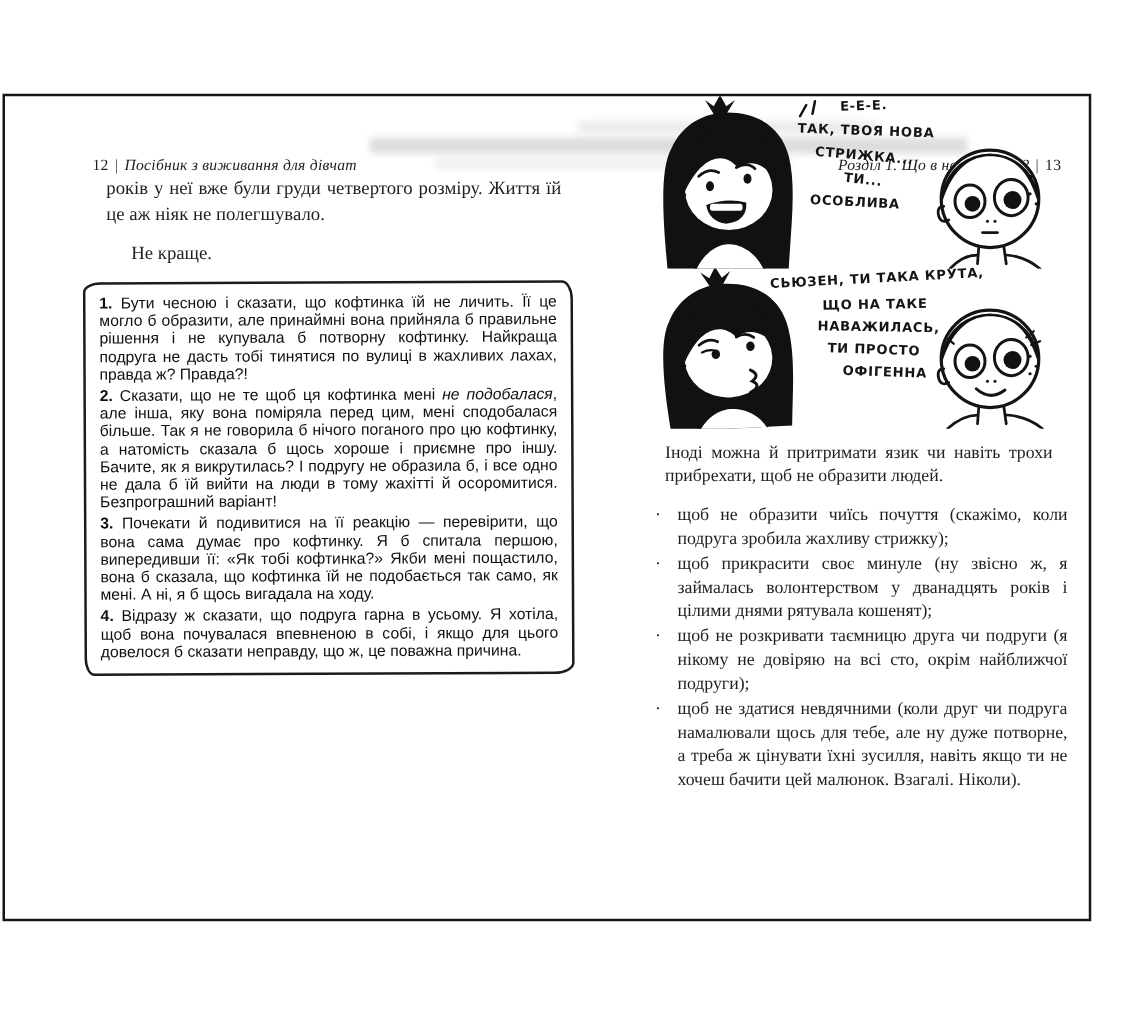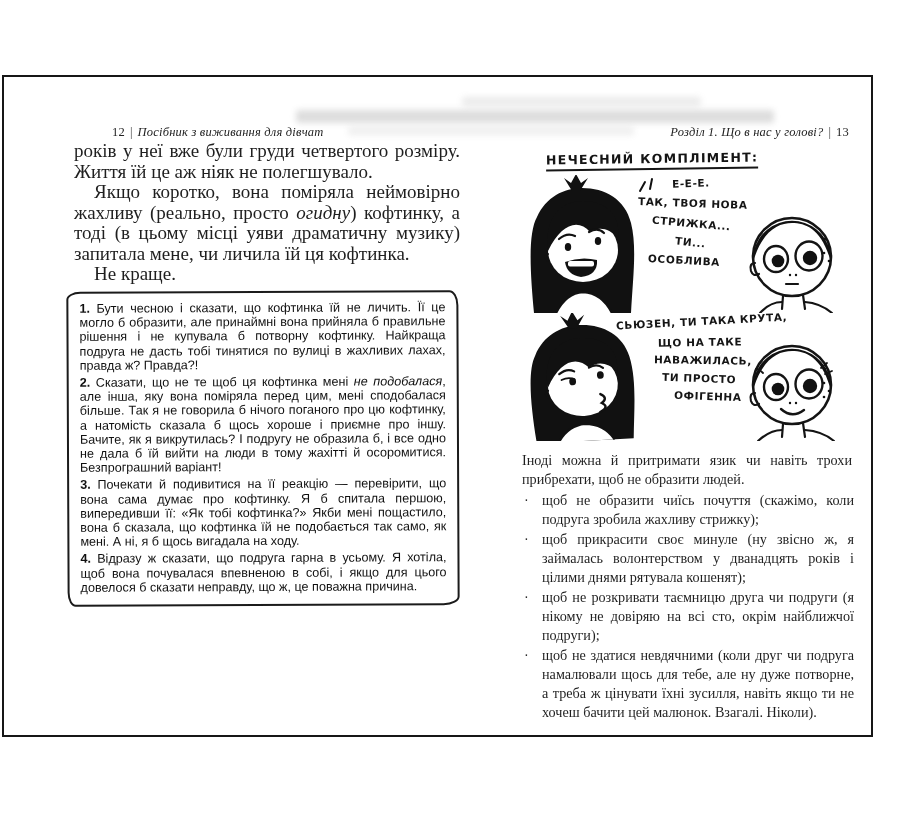--- a/index.html
+++ b/index.html
@@ -7,31 +7,31 @@
          font-family:"Liberation Serif",serif;color:#1f1f1f;}
   .spread{position:absolute;left:2px;top:75px;width:871px;height:662px;background:#fff;
           border:2px solid #161616;box-sizing:border-box;}
   
   .ghost{position:absolute;left:250px;top:20px;width:520px;height:44px;pointer-events:none;}
   .ghost i{display:block;background:#8f8f8f;filter:blur(3px);border-radius:3px;}
   .ghost i:nth-child(1){height:9px;width:46%;margin-left:40%;opacity:.18;}
   .ghost i:nth-child(2){height:13px;width:92%;margin-left:8%;margin-top:4px;opacity:.30;}
   .ghost i:nth-child(3){height:8px;width:55%;margin-left:18%;margin-top:4px;opacity:.15;}
 
-  .running-head{position:absolute;top:48px;font-size:12.5px;letter-spacing:.2px;color:#222;margin-left:38px;}
+  .running-head{position:absolute;top:48px;font-size:12.5px;letter-spacing:.2px;color:#222;}
   .running-head .rh-title{font-style:italic;}
   .running-head .sep{padding:0 5px;color:#444;}
   .rh-left{left:70px;}
   .rh-right{right:22px;text-align:left;}
 
   .page-left{position:absolute;left:70px;top:0;width:386px;height:100%;}
   .page-right{position:absolute;left:516px;top:0;width:334px;height:100%;}
 
   .lp-content{margin-top:64px;}
-  p.body{margin:0;font-size:19px;line-height:20.5px;text-align:justify;}
+  p.body{margin:11px;font-size:15px;line-height:20.5px;text-align:justify;}
   p.ind{text-indent:20px;}
   p.body em{font-style:italic;}
 
   .sketch-box{margin:6px 0 8px -7px;width:392px;box-sizing:border-box;
       border:2.2px solid #1b1b1b;padding:8px 11px 7px 11px;
       border-radius:14px 9px 16px 8px / 8px 15px 9px 14px;
       transform:rotate(-0.25deg);
       font-family:"Liberation Sans",sans-serif;}
   .box-item{margin:0 0 3px 0;font-size:12.6px;line-height:14.2px;text-align:justify;color:#101010;}
   .box-item .num{font-weight:700;}
@@ -44,21 +44,21 @@
       font-family:"DejaVu Sans",sans-serif;font-weight:700;font-size:12.5px;
       letter-spacing:1.3px;color:#141414;border-bottom:2px solid #161616;
       padding-bottom:2px;transform:rotate(-0.8deg);}
   .comic1-label{margin-top:74px;}
   .comic2-label{margin-top:10px;}
   .panel{position:relative;width:334px;}
   .panel svg{display:block;}
   .hand{position:absolute;font-family:"DejaVu Sans",sans-serif;font-weight:700;
         font-size:10.5px;letter-spacing:.6px;color:#151515;white-space:nowrap;}
 
-  p.rbody{margin:2px;font-size:14.2px;line-height:19px;text-align:justify;}
+  p.rbody{margin:12px;font-size:14.2px;line-height:19px;text-align:justify;}
   p.rbody.first{margin-top:10px;}
   .bullet{display:flex;margin:1px 0 0 0;font-size:14.2px;line-height:19px;}
   .bullet .dot{width:18px;flex:0 0 18px;text-align:left;padding-left:4px;color:#1f1f1f;}
   .bullet .btext{flex:1;text-align:justify;}
 </style>
 </head>
 <body>
 
 <div class="stage">
   <div class="spread">
@@ -68,21 +68,20 @@
         <i></i>
       </div>
 
     <div class="running-head rh-left">
       <span>12</span><span class="sep">|</span><span class="rh-title">Посібник з виживання для дівчат</span>
     </div>
 
     <div class="page-left">
       <div class="lp-content">
         <p class="body"><span>років у неї вже були груди четвертого розміру. Життя їй це аж ніяк не полегшувало.</span></p>
-        <p class="body ind"><span>Якщо коротко, вона поміряла неймовірно жахливу (реально, просто </span><em>огидну</em><span>) кофтинку, а тоді (в цьому місці уяви драматичну музику) запитала мене, чи личила їй ця кофтинка.</span></p>
         <p class="body ind"><span>Не краще.</span></p>
 
         <div class="sketch-box">
 
             <p class="box-item"><b class="num">1.</b> <span><span>Бути чесною і сказати, що кофтинка їй не личить. Її це могло б образити, але принаймні вона прийняла б правильне рішення і не купувала б потворну кофтинку. Найкраща подруга не дасть тобі тинятися по вулиці в жахливих лахах, правда ж? Правда?!</span></span></p>
 
             <p class="box-item"><b class="num">2.</b> <span><span>Сказати, що не те щоб ця кофтинка мені </span><em>не подобалася</em><span>, але інша, яку вона поміряла перед цим, мені сподобалася більше. Так я не говорила б нічого поганого про цю кофтинку, а натомість сказала б щось хороше і приємне про іншу. Бачите, як я викрутилась? І подругу не образила б, і все одно не дала б їй вийти на люди в тому жахітті й осоромитися. Безпрограшний варіант!</span></span></p>
 
             <p class="box-item"><b class="num">3.</b> <span><span>Почекати й подивитися на її реакцію — перевірити, що вона сама думає про кофтинку. Я б спитала першою, випередивши її: «Як тобі кофтинка?» Якби мені пощастило, вона б сказала, що кофтинка їй не подобається так само, як мені. А ні, я б щось вигадала на ходу.</span></span></p>
 
@@ -92,21 +91,20 @@
 
       </div>
     </div>
 
     <div class="running-head rh-right">
       <span class="rh-title">Розділ 1. Що в нас у голові?</span><span class="sep">|</span><span>13</span>
     </div>
 
     <div class="page-right">
 
-      <div><span class="comic-label comic1-label">НЕЧЕСНИЙ КОМПЛІМЕНТ:</span></div>
 
       <div class="panel">
         <svg width="334" height="138" viewBox="0 0 334 138">
           <g>
             <path d="M14,138 C10,96 8,58 17,42 C26,22 44,13 62,13 C85,13 105,24 111,48 C117,72 113,102 111,138 Z" fill="#111"></path>
             <path d="M52,16 L44,3 L51,8 L56,-1 L61,8 L68,3 L60,16 Z" fill="#111"></path>
             <ellipse cx="63" cy="75" rx="35" ry="32" fill="#fff"></ellipse>
             <path d="M28,76 C24,42 41,26 63,26 C87,26 101,41 98,63 C89,53 79,51 70,57 C58,43 41,49 28,76 Z" fill="#111"></path>
             <path d="M39,64 q8,-7 16,-3" stroke="#111" stroke-width="2.2" fill="none" stroke-linecap="round"></path>
             <path d="M69,57 q9,-5 15,1" stroke="#111" stroke-width="2.2" fill="none" stroke-linecap="round"></path>

